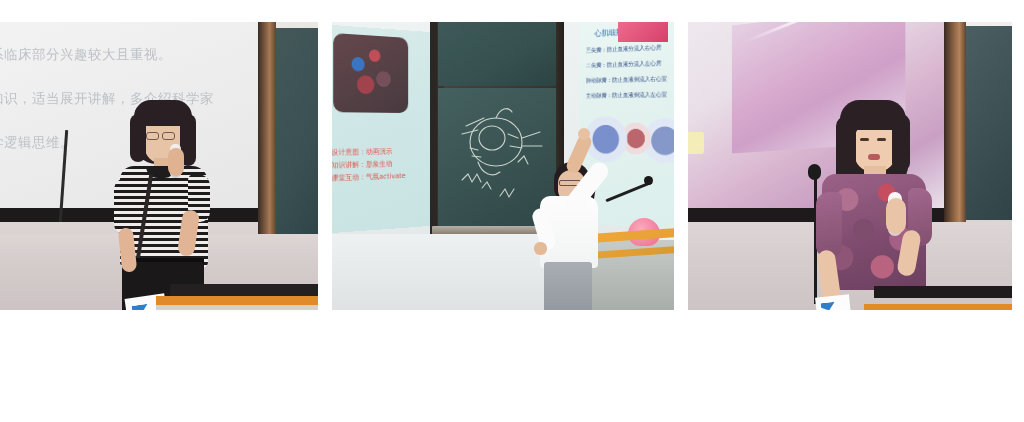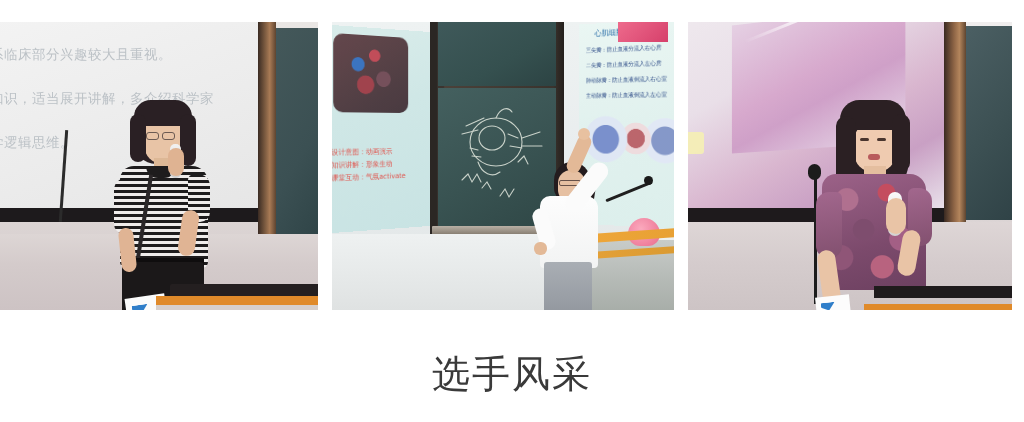--- a/index.html
+++ b/index.html
@@ -416,15 +416,14 @@
           </div>
         </div>
 
         <div class="p3-desk-dark"></div>
         <div class="p3-desk-wood"></div>
       </div>
     </div>
 
   </div>
 
-  <div class="caption">选手风采</div>
 
 </div>
 
 </body></html>

